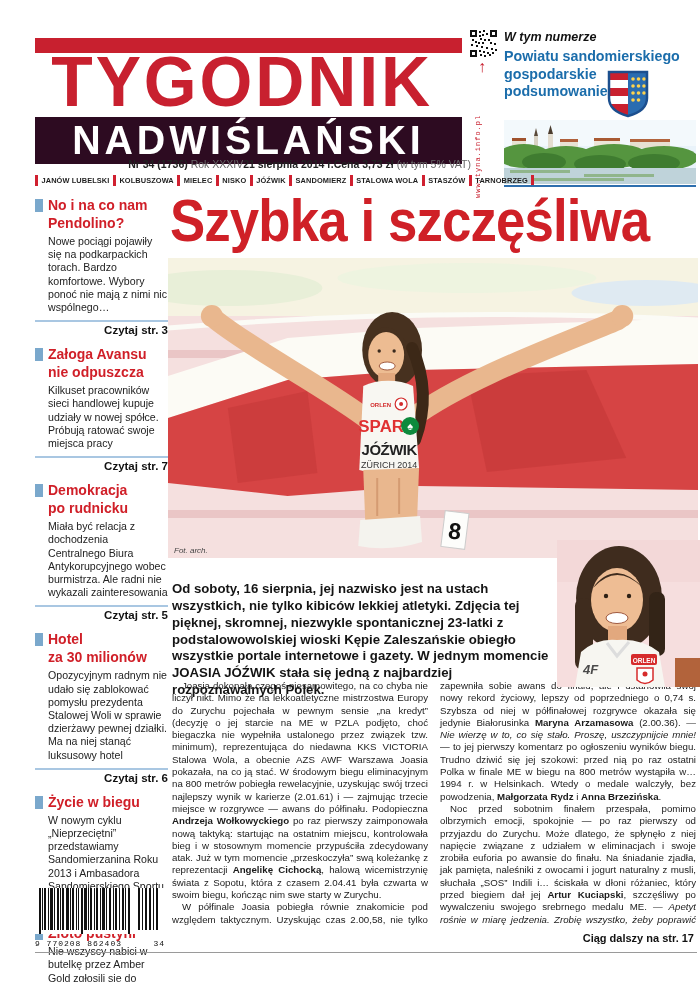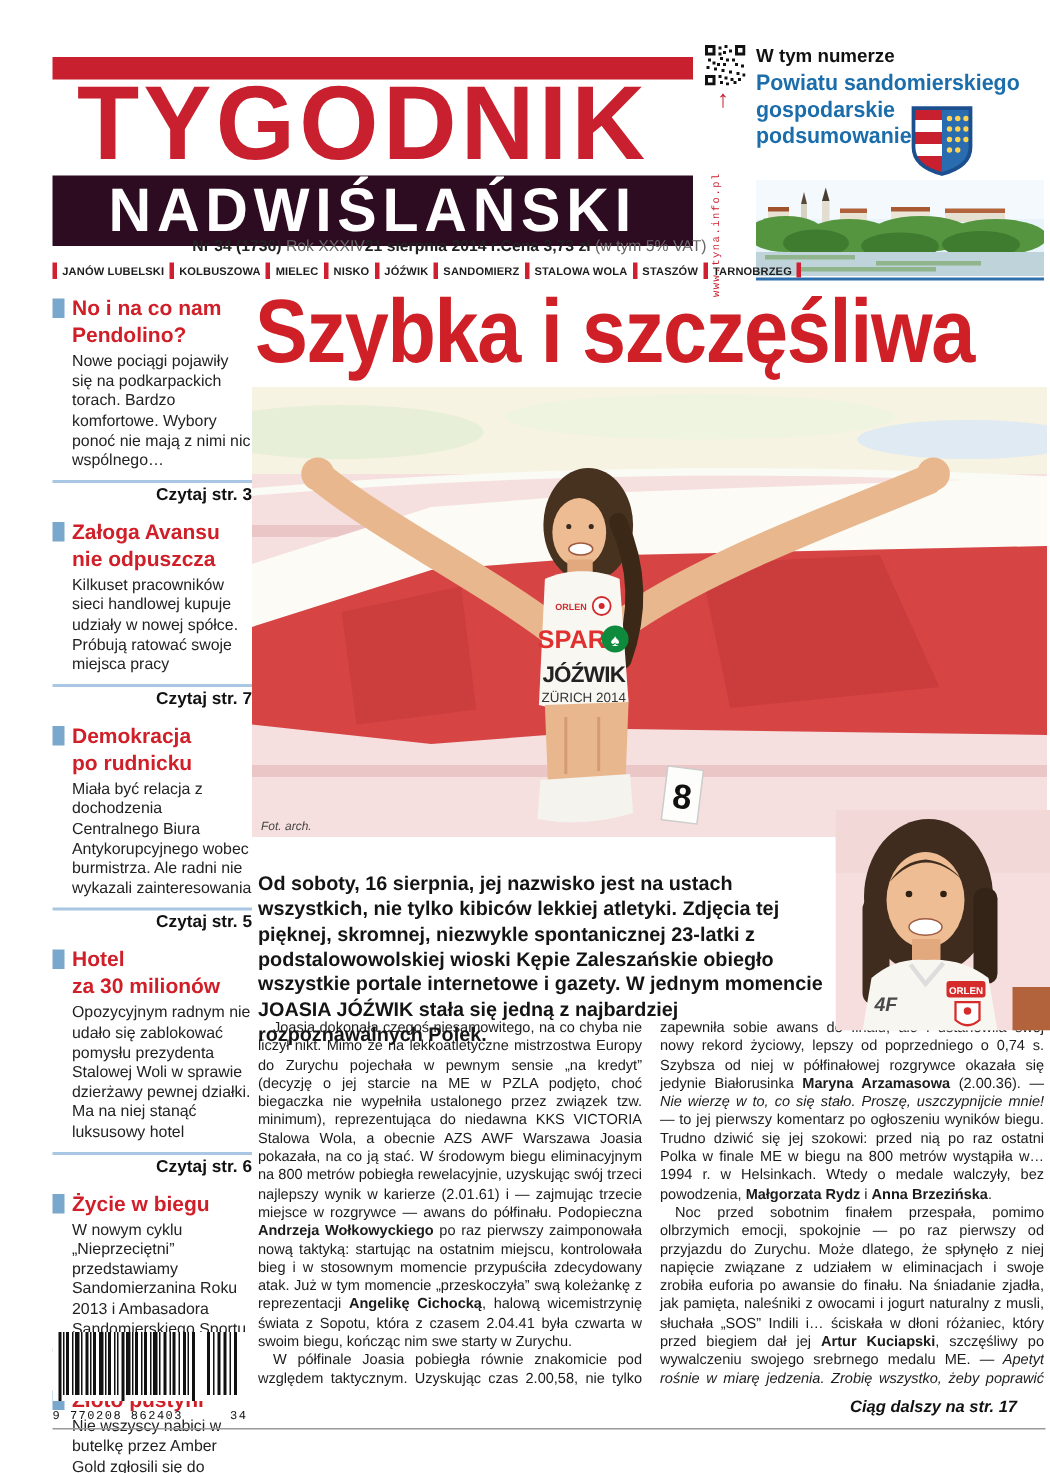--- a/index.html
+++ b/index.html
@@ -15,21 +15,21 @@
                 display:flex;align-items:center;justify-content:center;}
   .mast-sub{color:#fff;font-weight:bold;font-size:41px;letter-spacing:4px;transform:scaleX(.96);}
 
   
   #promo{position:absolute;left:468px;top:28px;width:232px;height:162px;}
   .qr{position:absolute;left:2px;top:2px;}
   .uparrow{position:absolute;left:10px;top:30px;color:#c8202f;font-size:16px;font-weight:bold;}
   .site-vert{position:absolute;left:6px;top:50px;height:120px;color:#c8202f;font-size:7px;
              writing-mode:vertical-rl;transform:rotate(180deg);letter-spacing:1px;
              font-family:"Liberation Mono",monospace;}
-  .kicker{position:absolute;left:36px;top:2px;font-size:12.5px;font-weight:bold;color:#111;}
+  .kicker{position:absolute;left:36px;top:2px;font-size:12.5px;font-weight:bold;color:#111;font-style:italic;}
   .promo-lines{position:absolute;left:36px;top:19px;width:200px;}
   .promo-line{font-size:15px;line-height:17.5px;font-weight:bold;color:#1b6dab;
               transform:scaleX(.95);transform-origin:left;white-space:nowrap;}
   .crest{position:absolute;left:139px;top:42px;}
   .panorama{position:absolute;left:36px;top:92px;}
   .panorama-rule{position:absolute;left:36px;top:157px;width:192px;height:2px;background:#2e6fae;}
 
   
   #infobar{position:absolute;left:35px;top:158px;width:436px;display:flex;
            justify-content:flex-end;font-size:10.5px;color:#222;}
@@ -57,22 +57,22 @@
             transform-origin:left;letter-spacing:-1px;}
   .photo{position:absolute;left:-2px;top:64px;width:530px;height:300px;}
   .photo-caption{position:absolute;left:4px;top:352px;font-size:8px;font-style:italic;color:#444;z-index:2;text-align:right;}
   .inset{position:absolute;left:387px;top:346px;width:143px;height:147px;z-index:3;}
   .lead{position:absolute;left:2px;top:374px;width:382px;font-size:13.2px;line-height:16.8px;
         font-weight:bold;color:#141414;}
   .bodycols{position:absolute;left:2px;top:486px;width:524px;height:252px;overflow:hidden;
             column-count:2;column-gap:12px;}
   .bodycols p{margin:0;font-size:9.7px;line-height:12.3px;text-align:justify;
               text-indent:10px;color:#1b1b1b;}
-  .continued{position:absolute;right:20px;top:738px;font-size:11px;font-weight:bold;
-             font-style:italic;color:#111;text-align:right;}
+  .continued{position:absolute;right:4px;top:738px;font-size:11px;font-weight:bold;
+             color:#111;text-align:right;}
 
   
   #barcode{position:absolute;left:35px;top:888px;width:133px;}
   .ean-nums{display:flex;justify-content:space-between;width:130px;font-size:8px;
             letter-spacing:1px;color:#111;margin-top:1px;font-family:"Liberation Mono",monospace;}
   #bottom-rule{position:absolute;left:35px;top:952px;width:662px;height:1px;background:#9a9a9a;}
 </style>
 </head>
 <body>
 

